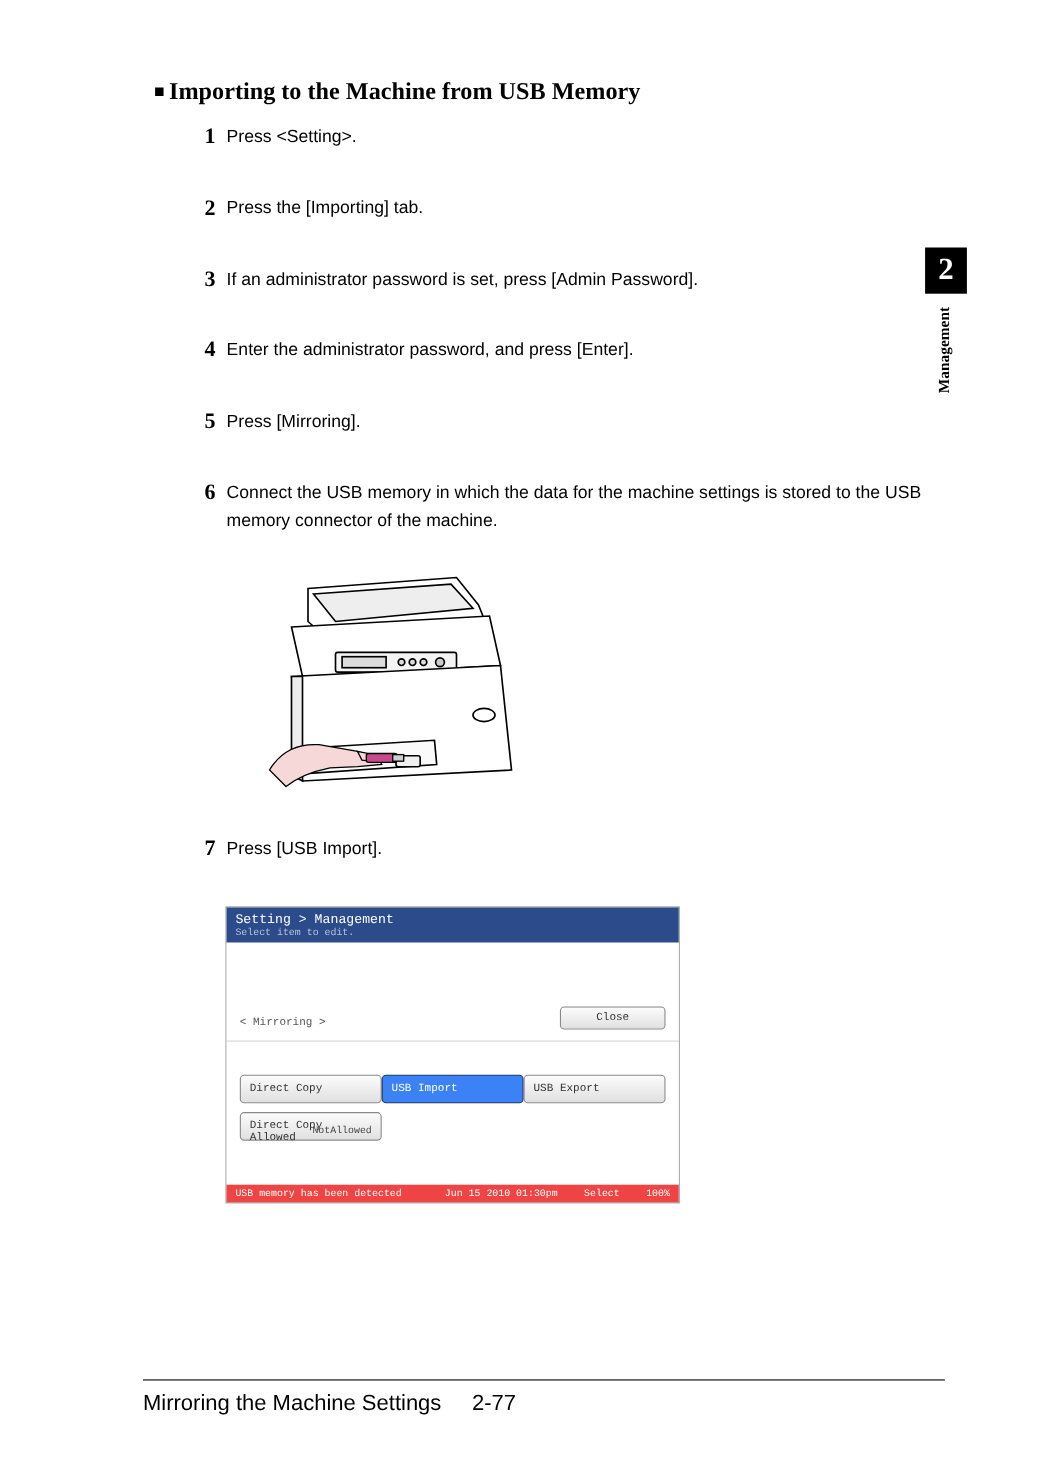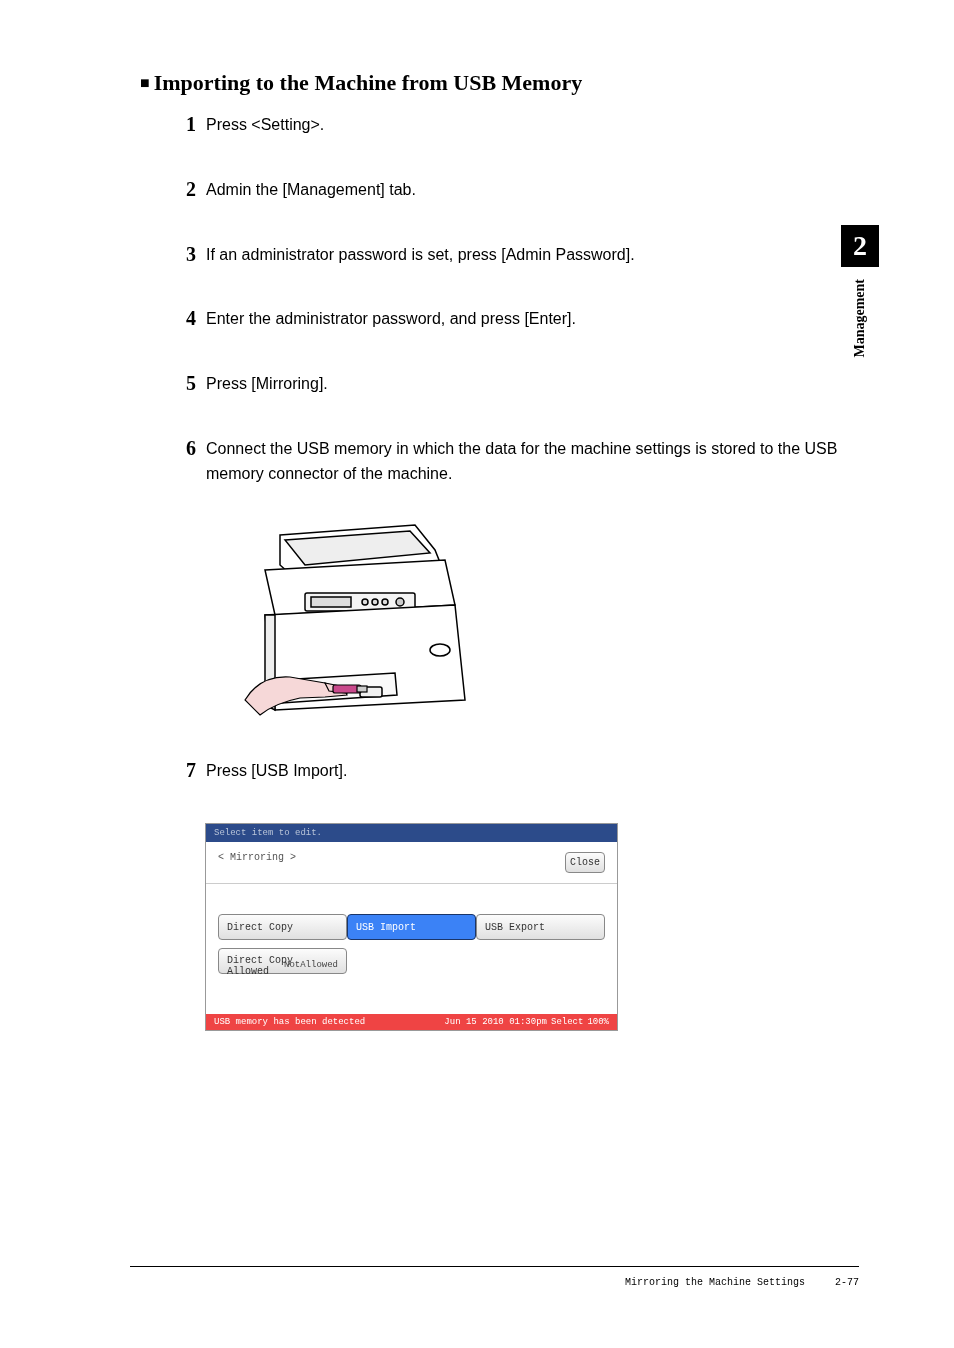--- a/index.html
+++ b/index.html
@@ -106,34 +106,35 @@
     }
     .panel-header-sub {
       font-size: 9px;
       color: #b8c4d8;
     }
     .panel-top {
       background: #fff;
       padding: 10px 12px;
       display: flex;
       justify-content: space-between;
-      align-items: flex-start;
+      align-items: flex-end;
       border-bottom: 1px solid #ccc;
     }
     .panel-top-label {
       color: #555;
     }
     .btn-close {
       background: linear-gradient(#fcfcfc, #e0e0e0);
       border: 1px solid #888;
       border-radius: 4px;
-      padding: 4px 4px;
+      padding: 4px 32px;
       font-size: 10px;
       color: #333;
       font-family: 'Courier New', monospace;
+      margin-top: 48px;
     }
     .panel-body {
       background: #fff;
       padding: 30px 12px 40px 12px;
       display: grid;
       grid-template-columns: 1fr 1fr 1fr;
       gap: 8px 0;
     }
     .option-btn {
       background: linear-gradient(#fcfcfc, #e0e0e0);
@@ -162,37 +163,36 @@
     .panel-footer {
       background: #ef4444;
       color: #fff;
       padding: 3px 8px;
       display: flex;
       justify-content: space-between;
       font-size: 9px;
     }
     .panel-footer-right {
       display: flex;
-      gap: 4px;
+      gap: 24px;
     }
     .page-footer {
       position: absolute;
       bottom: 60px;
       left: 130px;
       right: 95px;
     }
     .footer-rule {
       border: 0;
       border-top: 1px solid #000;
       margin-bottom: 10px;
     }
     .footer-text {
-      text-align: right;
-      font-family: Liberation Mono, monospace;
-      font-size: 10px;
+      font-family: Liberation Sans, sans-serif;
+      font-size: 20px;
     }
   </style>
 </head>
 <body>
 
 <div class="page">
 
   <div class="side-tab">
     <div class="side-tab-num">2</div>
     <div class="side-tab-label">Management</div>
@@ -200,21 +200,21 @@
 
   <h2 class="section-title">Importing to the Machine from USB Memory</h2>
 
   <div class="step">
     <div class="step-num">1</div>
     <div class="step-text">Press &lt;Setting&gt;.</div>
   </div>
 
   <div class="step">
     <div class="step-num">2</div>
-    <div class="step-text">Admin the [Management] tab.</div>
+    <div class="step-text">Press the [Importing] tab.</div>
   </div>
 
   <div class="step">
     <div class="step-num">3</div>
     <div class="step-text">
       <span>If an administrator password is set, press [Admin Password].</span>
     </div>
   </div>
 
   <div class="step">
@@ -269,20 +269,21 @@
     </svg>
   </div>
 
   <div class="step">
     <div class="step-num">7</div>
     <div class="step-text">Press [USB Import].</div>
   </div>
 
   <div class="screenshot-panel">
     <div class="panel-header">
+      <div class="panel-header-title">Setting &gt; Management</div>
       <div class="panel-header-sub">Select item to edit.</div>
     </div>
     <div class="panel-top">
       <span class="panel-top-label">&lt; Mirroring &gt;</span>
       <button class="btn-close">Close</button>
     </div>
     <div class="panel-body">
       <button class="option-btn">Direct Copy</button>
       <button class="option-btn selected">USB Import</button>
       <button class="option-btn">USB Export</button>

